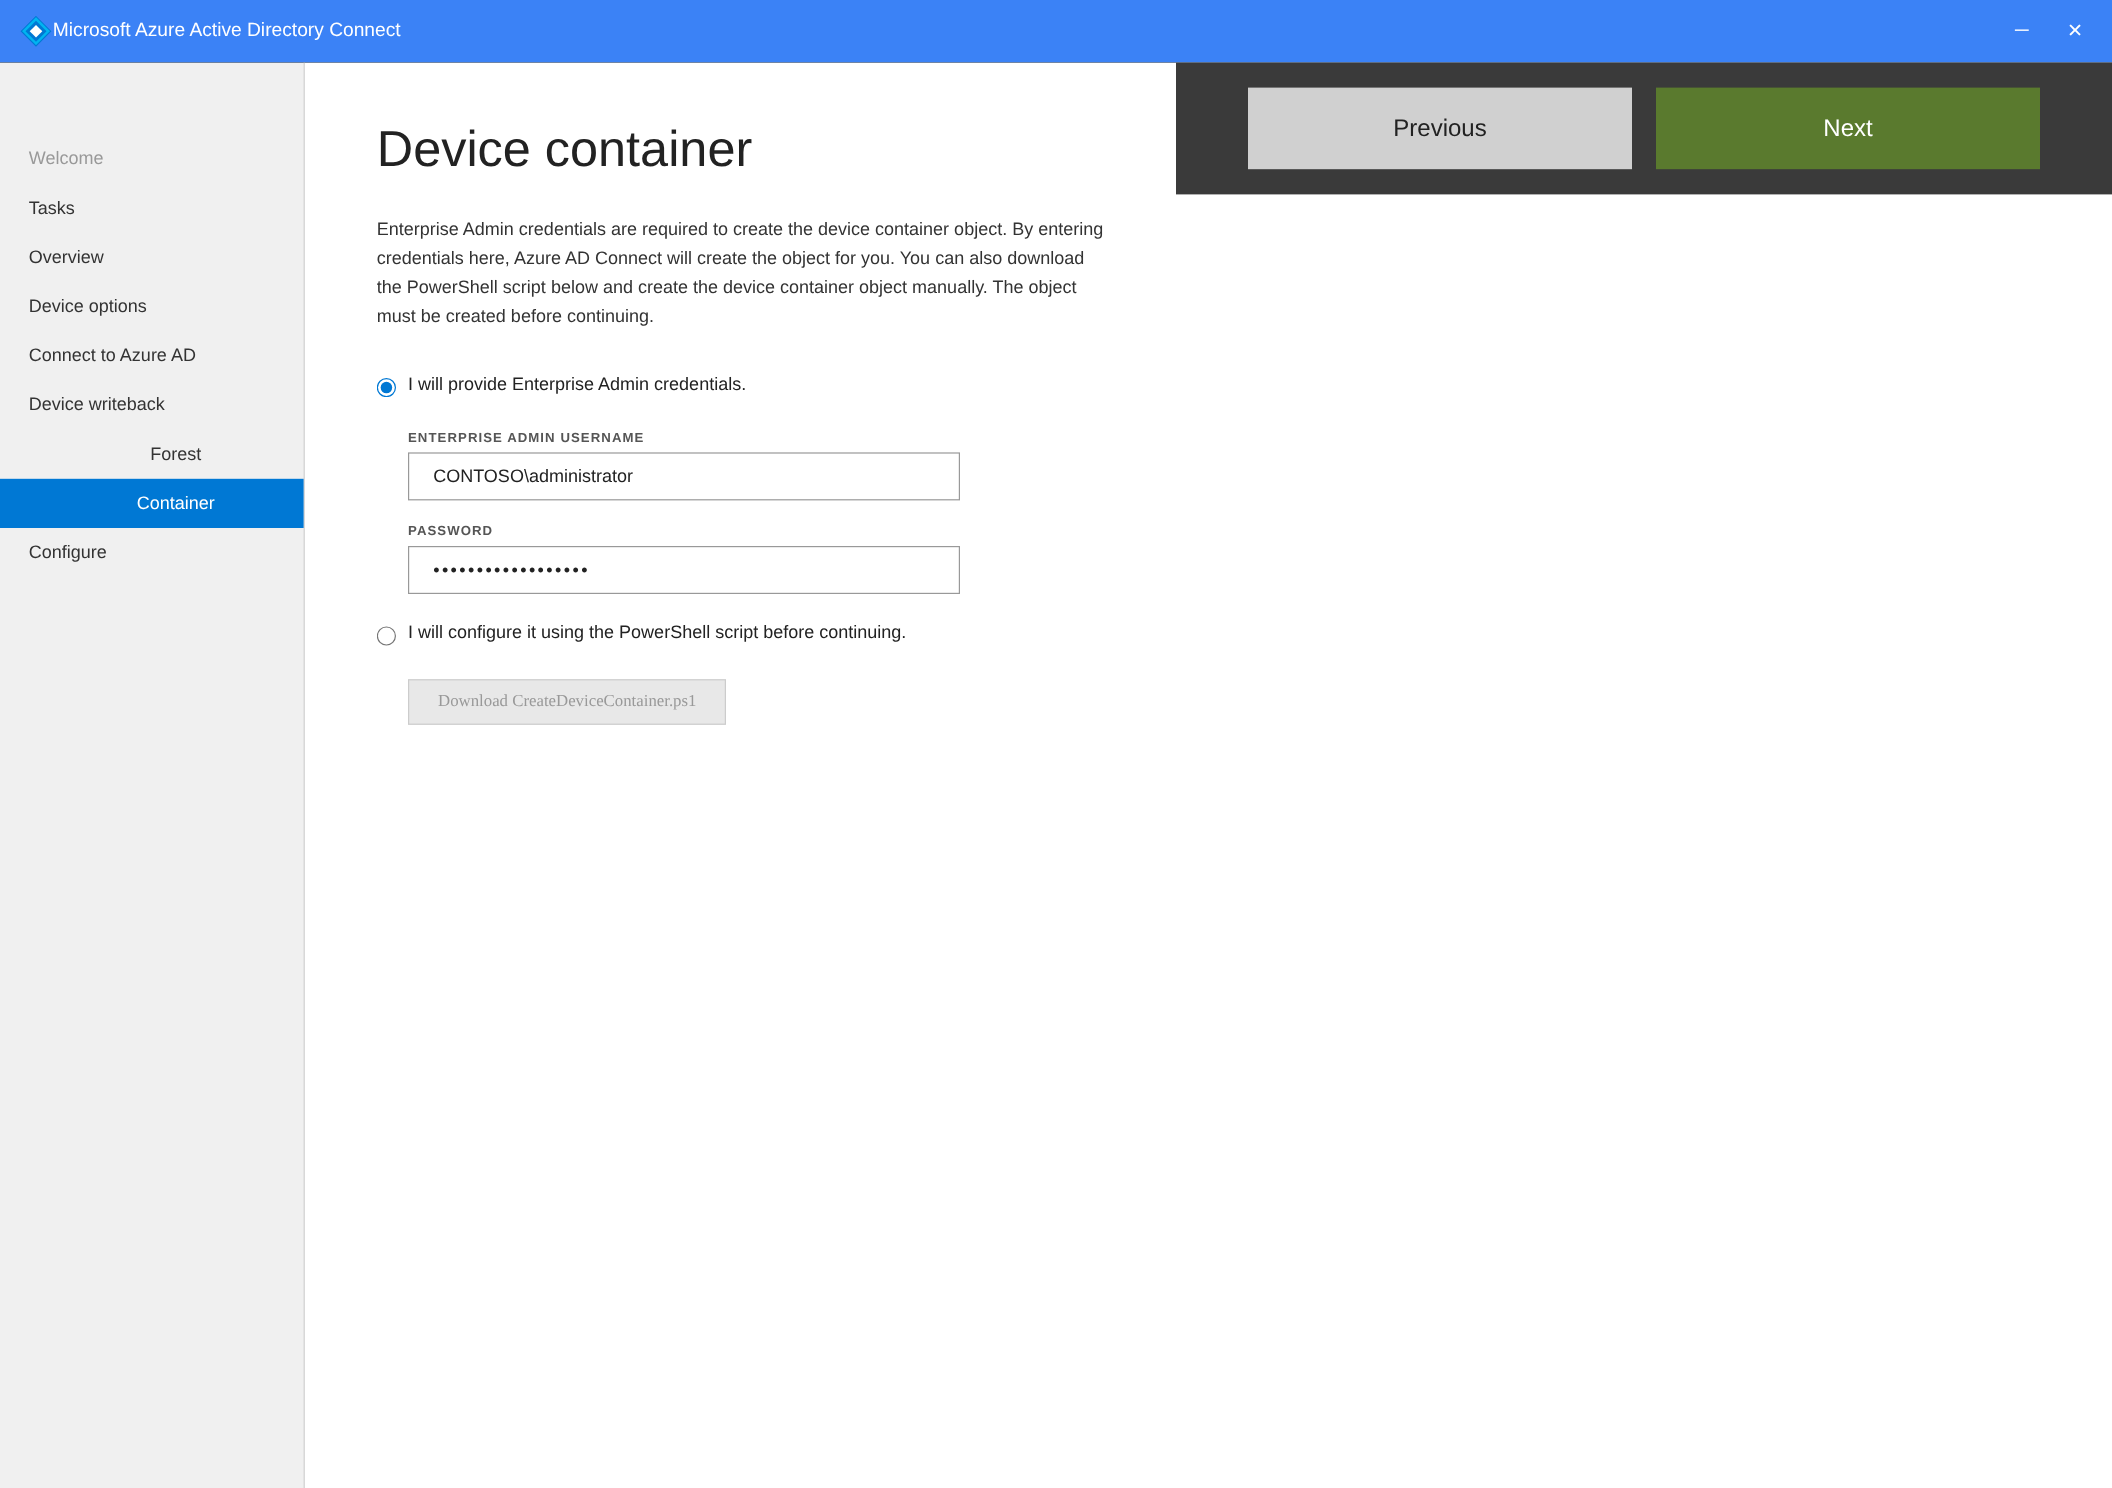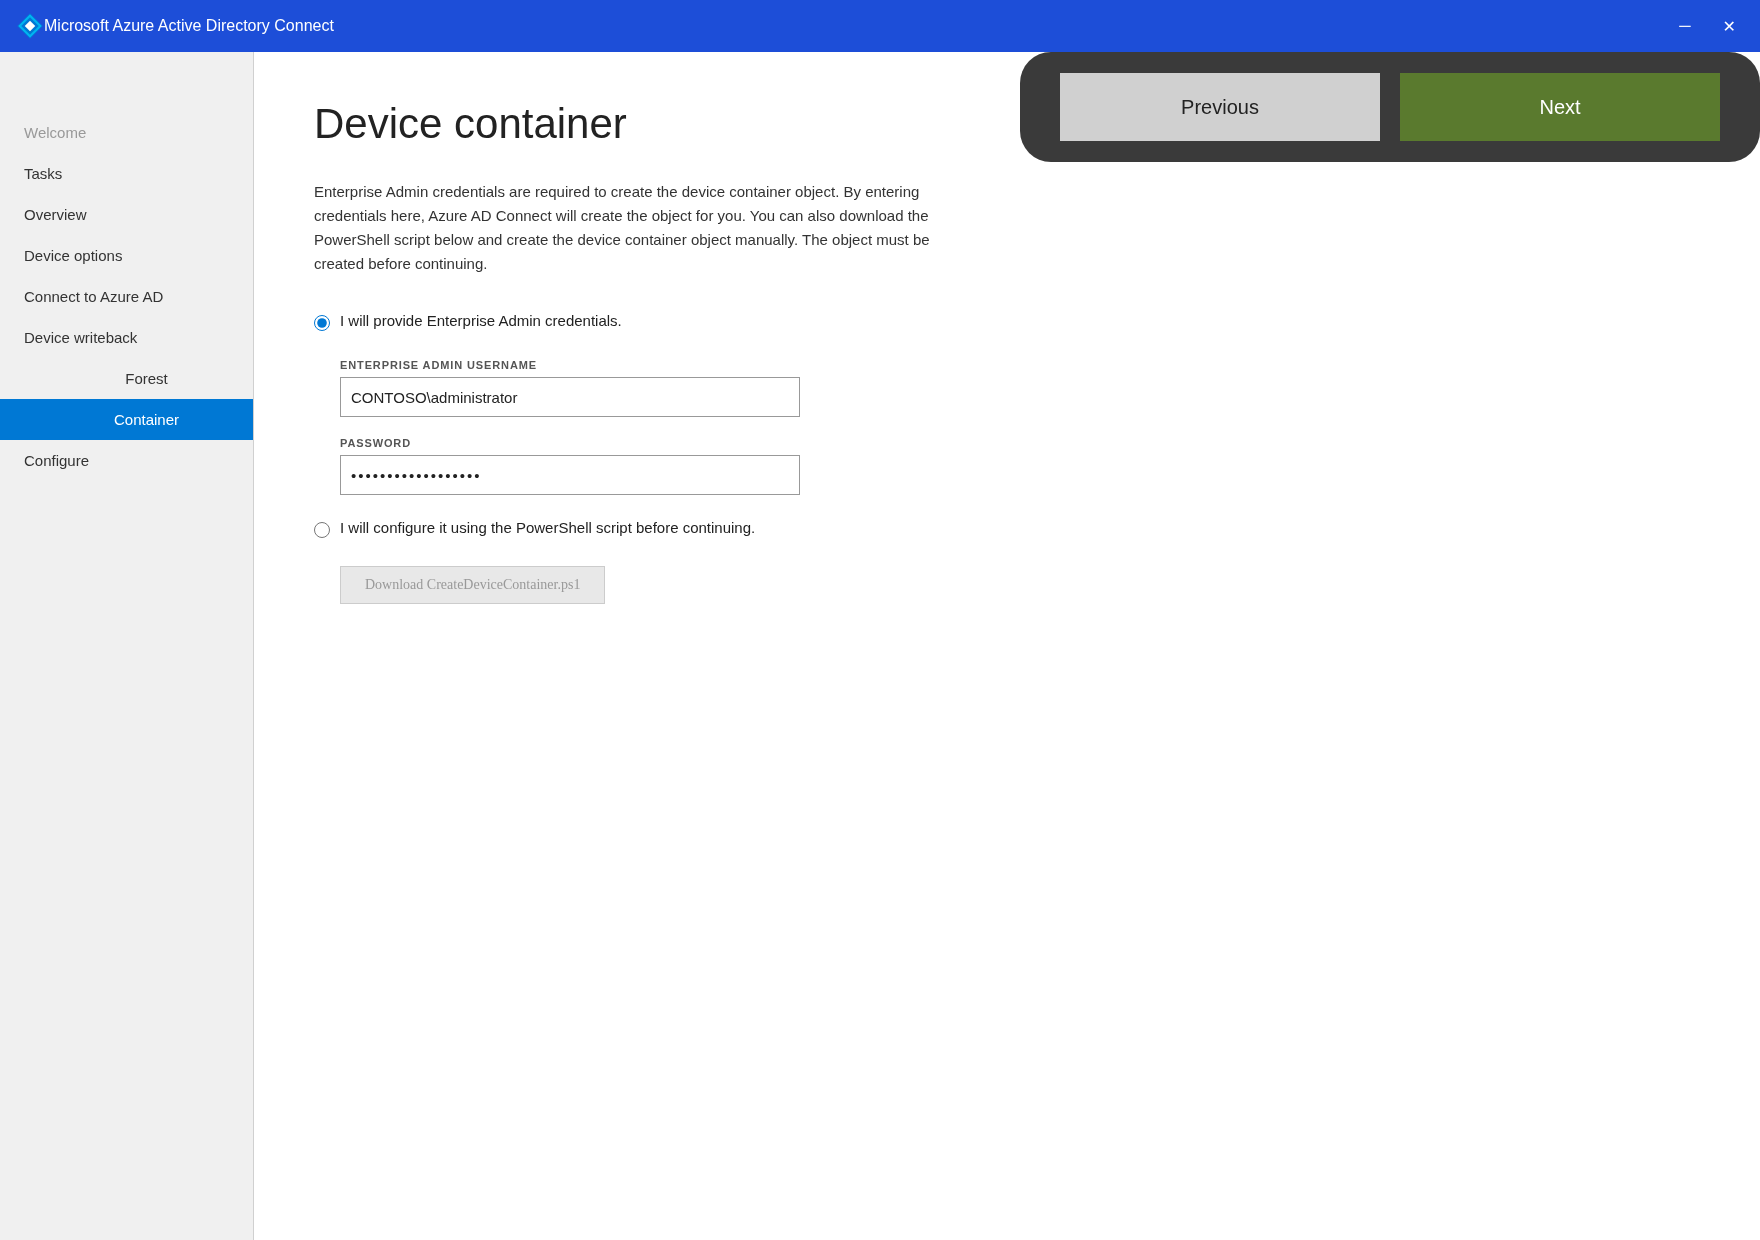--- a/index.html
+++ b/index.html
@@ -8,21 +8,21 @@
       background: #2d2d2d;
       width: 1760px;
       height: 1240px;
       overflow: hidden;
       display: flex;
       flex-direction: column;
     }
 
     
     .title-bar {
-      background: #1d4ed8;
+      background: #3b82f6;
       height: 52px;
       display: flex;
       align-items: center;
       padding: 0 16px;
       flex-shrink: 0;
     }
     .title-bar-title {
       color: #ffffff;
       font-size: 16px;
       font-weight: 400;
@@ -136,21 +136,21 @@
       font-weight: 700;
       color: #555;
       text-transform: uppercase;
       letter-spacing: 0.08em;
       margin-bottom: 6px;
     }
     .text-input {
       width: 460px;
       height: 40px;
       border: 1px solid #999;
-      padding: 0 10px;
+      padding: 0 20px;
       font-size: 15px;
       color: #222;
       outline: none;
       background: #fff;
     }
     .text-input.password-field {
       letter-spacing: 2px;
     }
 
     
@@ -165,24 +165,23 @@
       font-family: Liberation Serif, serif;
     }
 
     
     .footer {
       background: #3a3a3a;
       height: 110px;
       display: flex;
       align-items: center;
       justify-content: flex-end;
-      padding: 0 40px;
+      padding: 0 60px;
       gap: 20px;
       flex-shrink: 0;
-      border-radius: 31px;
     }
     .footer-btn {
       width: 320px;
       height: 68px;
       font-size: 20px;
       font-weight: 400;
       cursor: pointer;
       border: none;
     }
     .btn-previous {

